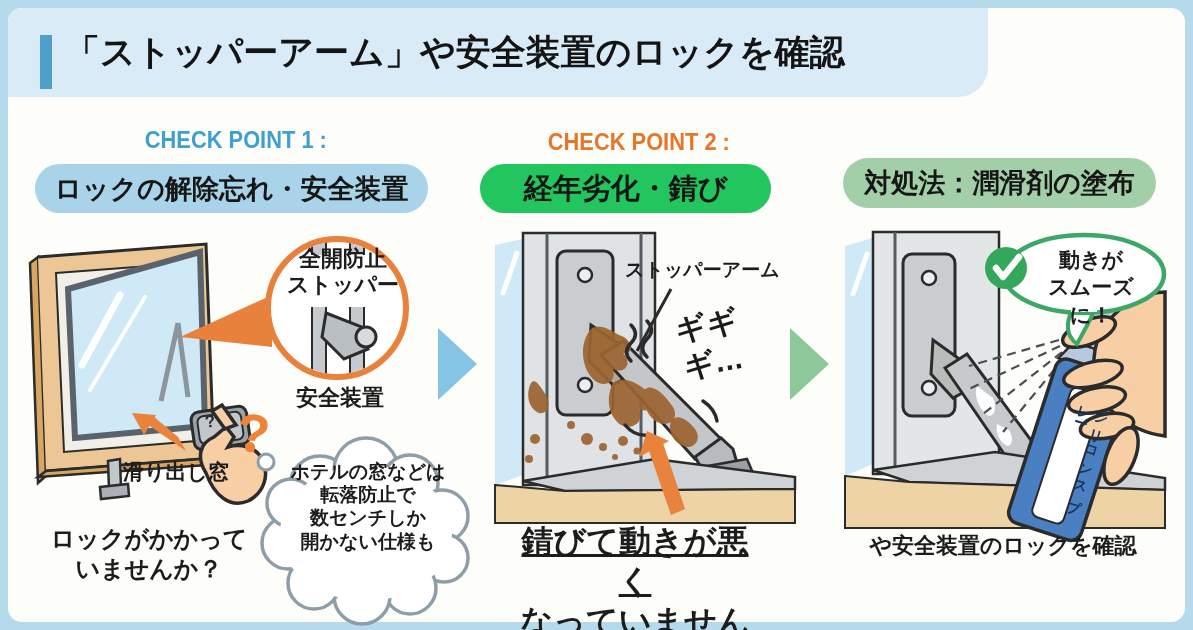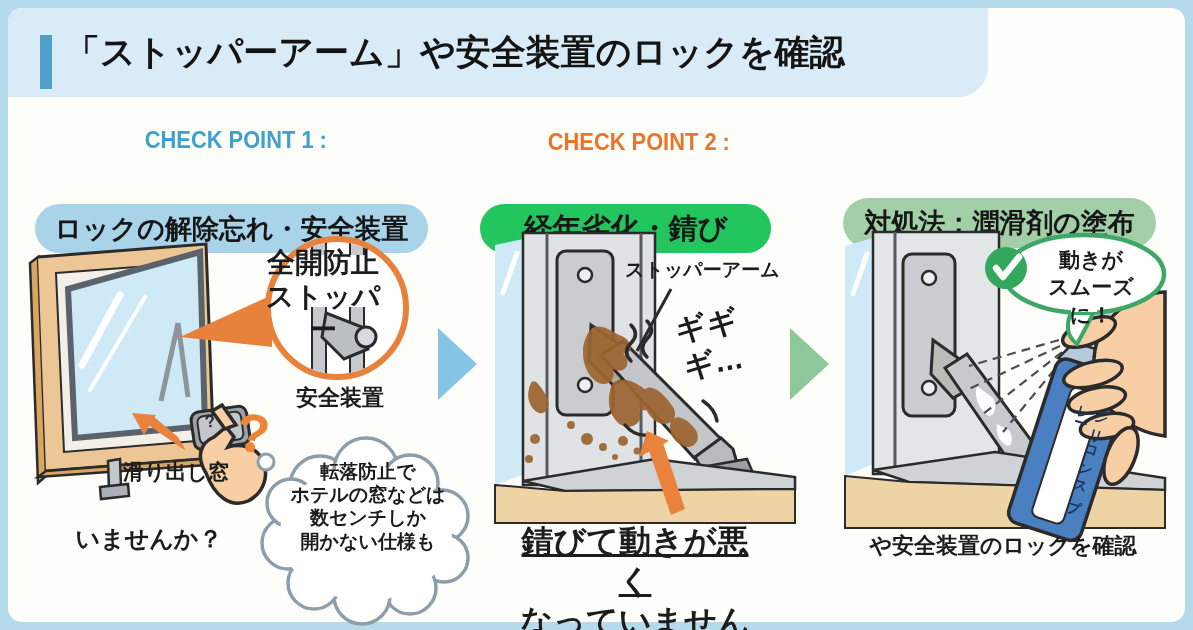--- a/index.html
+++ b/index.html
@@ -8,21 +8,21 @@
   .card { position:absolute; left:8px; top:8px; right:8px; bottom:8px; background:#fdfdfa; border-radius:14px; }
   .abs { position:absolute; }
   .title-band { position:absolute; left:8px; top:8px; width:980px; height:89px; background:#d9ebf6;
                 border-radius:14px 0 30px 0; display:flex; align-items:center; }
   .accent-bar { position:absolute; left:32px; top:27px; width:12px; height:54px; background:#4e9fca; }
   .main-title { position:absolute; left:57px; top:0; height:89px; display:flex; align-items:center;
                 font-size:35px; font-weight:900; color:#141414; letter-spacing:0px; }
   .cp-label { position:absolute; font-size:23px; font-weight:800; letter-spacing:0px;
               transform:scaleX(.95); white-space:nowrap; }
   .pill { position:absolute; border-radius:999px; display:flex; align-items:center; justify-content:center;
-          font-weight:800; color:#161616;margin-top:40px; }
+          font-weight:800; color:#161616; }
   .jp-caption { position:absolute; font-weight:800; color:#1c1c1c; text-align:center; line-height:1.25; }
   .flow-arrow { position:absolute; width:0; height:0; border-top:36px solid transparent; border-bottom:36px solid transparent; }
   .qmark { position:absolute; font-size:54px; font-weight:900; color:#ee8435; transform:rotate(6deg); }
   .vlabel { position:absolute; writing-mode:vertical-rl; font-size:14px; font-weight:800; color:#15335c;
             letter-spacing:2px; transform:rotate(17deg); }
   svg { position:absolute; overflow:visible; }
 </style>
 </head>
 <body>
 
@@ -96,50 +96,51 @@
       <path d="M205,204 L192,186 L202,180 L216,200 Z" fill="#f8cfa4" stroke="#2b2b2b" stroke-width="3.5"></path>
     </g>
 
     <circle cx="230" cy="222" r="5" fill="#ee8435"></circle>
     <circle cx="246" cy="237" r="8" fill="#ffffff" stroke="#8e9ea8" stroke-width="3"></circle>
   </svg>
 
   <div class="abs" style="left:205px; top:412px; font-size:17px; font-weight:900; color:#2b2b2b; transform:rotate(-8deg);">?</div>
   <div class="qmark" style="left:237px; top:402px;">?</div>
 
-  <div class="jp-caption" style="left:256px; top:246px; width:134px; font-size:28px; line-height:1.2;">
+  <div class="jp-caption" style="left:276px; top:246px; width:134px; font-size:22px; line-height:1.2;">
     <div>全開防止</div>
     <div>ストッパー</div>
   </div>
   <div class="jp-caption" style="left:292px; top:384px; width:96px; font-size:22px;">安全装置</div>
 
   <div class="jp-caption" style="left:72px; top:459px; width:120px; font-size:21px;margin-left:44px;">滑り出し窓</div>
 
   <div class="jp-caption" style="left:38px; top:524px; width:222px; font-size:24px;">
+    <div>ロックがかかって</div>
     <div>いませんか？</div>
   </div>
 
   <svg style="left:258px; top:438px;" width="218" height="185" viewBox="0 0 218 185">
     <g stroke="#8e9ea8" stroke-width="3.5" fill="#ffffff">
       <circle cx="62" cy="48" r="30"></circle>
         <circle cx="108" cy="32" r="32"></circle>
         <circle cx="152" cy="45" r="28"></circle>
       <circle cx="184" cy="78" r="26"></circle>
         <circle cx="186" cy="120" r="24"></circle>
         <circle cx="152" cy="150" r="26"></circle>
       <circle cx="104" cy="158" r="28"></circle>
         <circle cx="56" cy="145" r="26"></circle>
         <circle cx="30" cy="105" r="26"></circle>
       <circle cx="33" cy="65" r="24"></circle>
     </g>
     <ellipse cx="108" cy="95" rx="86" ry="68" fill="#ffffff"></ellipse>
   </svg>
   <div class="jp-caption" style="left:288px; top:460px; width:160px; font-size:19px; line-height:1.22;">
+    <div>ホテルの窓などは</div>
     <div>転落防止で</div>
-    <div>ホテルの窓などは</div>
     <div>数センチしか</div>
     <div>開かない仕様も</div>
   </div>
 
   <div class="flow-arrow" style="left:438px; top:328px; border-left:39px solid #85c4e5;"></div>
 
   <svg style="left:495px; top:233px;" width="300" height="290" viewBox="0 0 300 290">
     <g>
       <path d="M0,12 L28,6 L28,242 L0,252 Z" fill="#cfe9f7"></path>
       <path d="M8,60 L22,20" stroke="#ffffff" stroke-width="5" stroke-linecap="round"></path>

